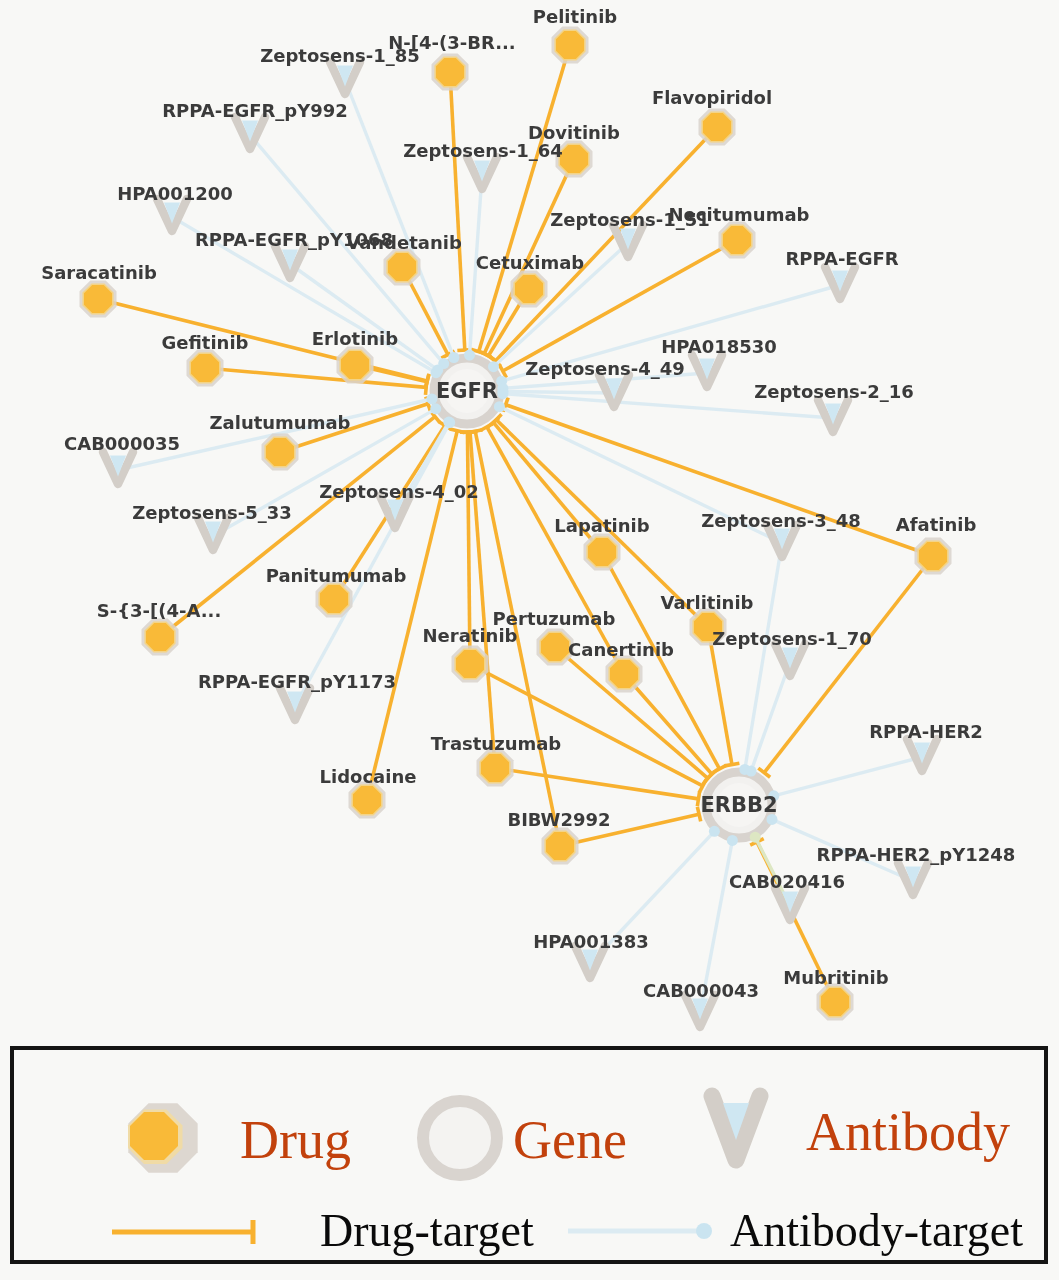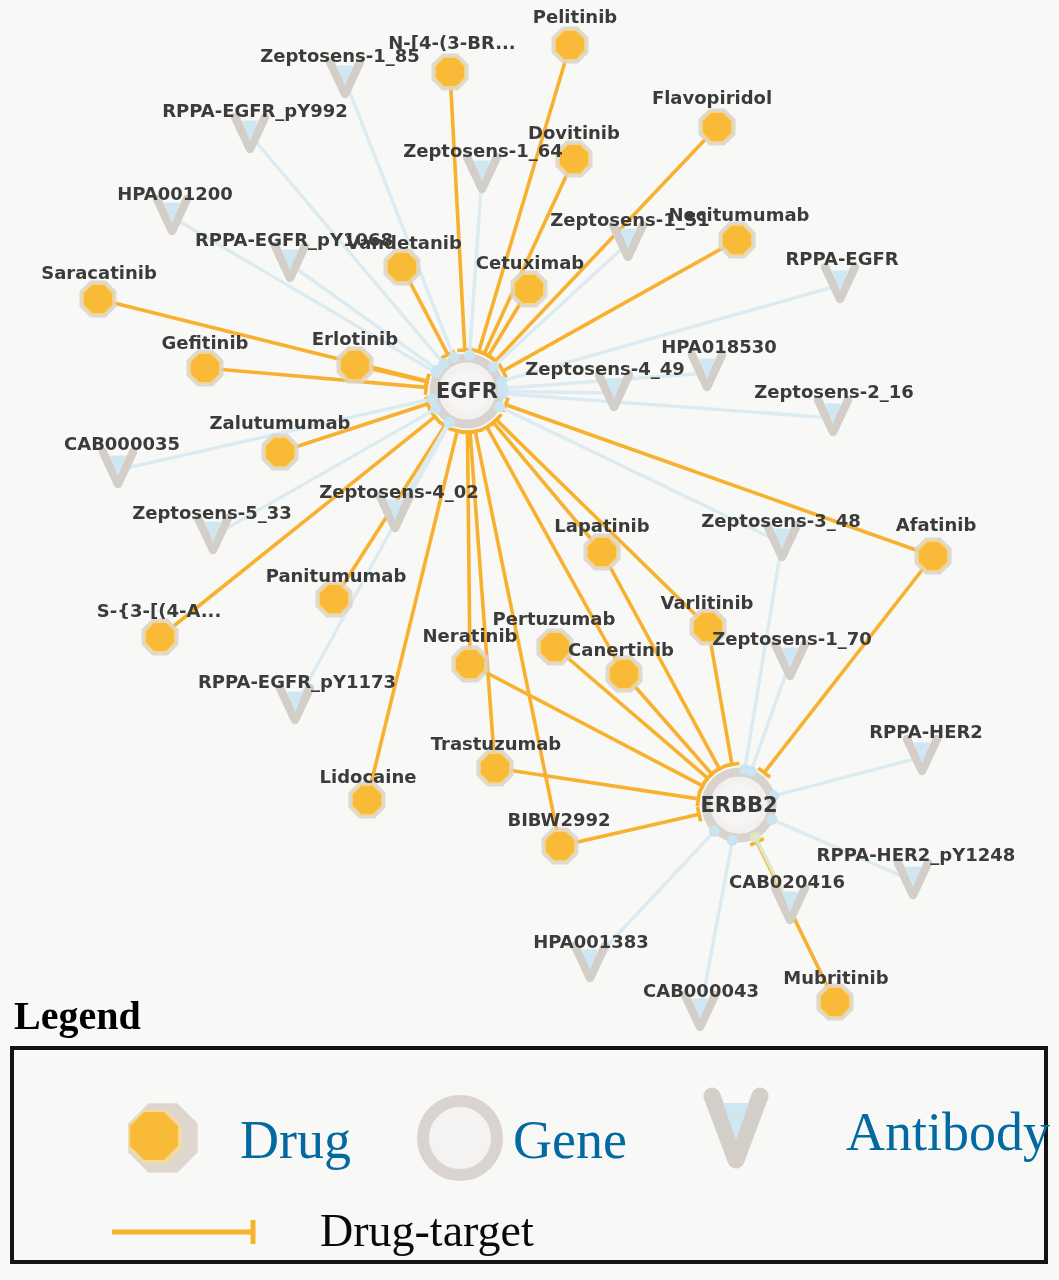--- a/index.html
+++ b/index.html
@@ -30,21 +30,21 @@
   }
   .legend-box{
     position:absolute;left:10px;top:1046px;
     width:1030px;height:210px;
     border:4px solid #141414;
     background:#f8f8f6;
   }
   .legend-item{position:absolute;display:flex;align-items:center;}
   .legend-node-text{
     font-family:"Liberation Serif", serif;
-    font-size:54px;color:#0369a1;line-height:1;
+    font-size:54px;color:#c2410c;line-height:1;
   }
   .legend-edge-text{
     font-family:"Liberation Serif", serif;
     font-size:46px;color:#0a0a0a;line-height:1;
   }
   .legend-sym{display:block;}
 </style>
 </head>
 <body>
 
@@ -496,51 +496,57 @@
         <text x="781" y="527" text-anchor="middle" class="node-label">Zeptosens-3_48</text>
         <text x="792" y="645" text-anchor="middle" class="node-label">Zeptosens-1_70</text>
         <text x="926" y="738" text-anchor="middle" class="node-label">RPPA-HER2</text>
         <text x="916" y="861" text-anchor="middle" class="node-label">RPPA-HER2_pY1248</text>
         <text x="787" y="888" text-anchor="middle" class="node-label">CAB020416</text>
         <text x="591" y="948" text-anchor="middle" class="node-label">HPA001383</text>
         <text x="701" y="997" text-anchor="middle" class="node-label">CAB000043</text>
       </g>
     </svg>
 
-  <div class="legend-title">Legend</div>
 
   <div class="legend-box">
 
     <div class="legend-item" style="left:86px;top:38px;">
       <svg class="legend-sym" width="104" height="104" viewBox="0 0 104 104">
         <polygon points="68.4,12.4 85.6,29.6 85.6,54 68.4,71.2 44,71.2 26.8,54 26.8,29.6 44,12.4" transform="translate(6,10) scale(1.18)" fill="#d9d3cc" opacity="0.9" style="transform-origin:52px 52px;"></polygon>
         <polygon points="66.5,17.5 82.5,33.5 82.5,56 66.5,72 44,72 28,56 28,33.5 44,17.5" transform="translate(0,4)" fill="#f0dba6"></polygon>
         <polygon points="64,22 78,36 78,56 64,70 44,70 30,56 30,36 44,22" transform="translate(0,2)" fill="#f9ba38"></polygon>
       </svg>
       <span class="legend-node-text" style="margin-left:36px;">Drug</span>
     </div>
 
     <div class="legend-item" style="left:400px;top:44px;">
       <svg class="legend-sym" width="92" height="92" viewBox="0 0 92 92">
         <circle cx="46" cy="44" r="37" fill="#f4f3f1" stroke="#d9d4cf" stroke-width="12"></circle>
       </svg>
       <span class="legend-node-text" style="margin-left:7px;">Gene</span>
     </div>
 
-    <div class="legend-item" style="left:672px;top:28px;gap:40px;">
+    <div class="legend-item" style="left:672px;top:28px;">
       <svg class="legend-sym" width="100" height="108" viewBox="0 0 100 108">
         <path d="M 26 18 L 50 82 L 74 18" fill="none" stroke="#d3cec8" stroke-width="17" stroke-linecap="round" stroke-linejoin="round"></path>
         <polygon points="37,25 63,25 50,62" fill="#cfe7f2"></polygon>
       </svg>
       <span class="legend-node-text" style="margin-left:20px;">Antibody</span>
     </div>
 
     <div class="legend-item" style="left:92px;top:158px;gap:44px;">
       <svg class="legend-sym" width="162" height="40" viewBox="0 0 162 40">
         <line x1="6" y1="21" x2="147" y2="21" stroke="#f8b12f" stroke-width="5"></line>
         <line x1="147" y1="9" x2="147" y2="33" stroke="#f8b12f" stroke-width="5"></line>
       </svg>
       <span class="legend-edge-text" style="margin-left:8px;">Drug-target</span>
     </div>
 
+    <div class="legend-item" style="left:548px;top:158px;">
+      <svg class="legend-sym" width="158" height="40" viewBox="0 0 158 40">
+        <line x1="6" y1="20" x2="140" y2="20" stroke="#dcebf2" stroke-width="5"></line>
+        <circle cx="142" cy="20" r="8" fill="#cae4f0"></circle>
+      </svg>
+      <span class="legend-edge-text" style="margin-left:10px;">Antibody-target</span>
+    </div>
 
   </div>
 </div>
 
 </body></html>

